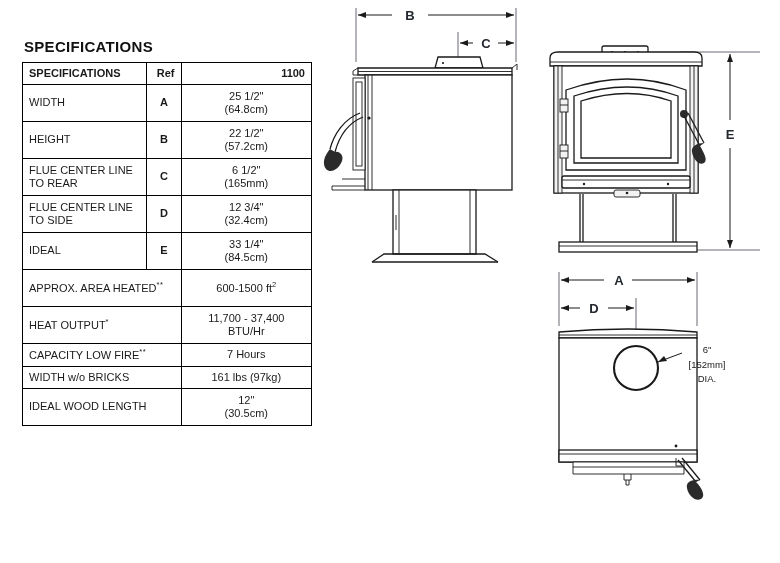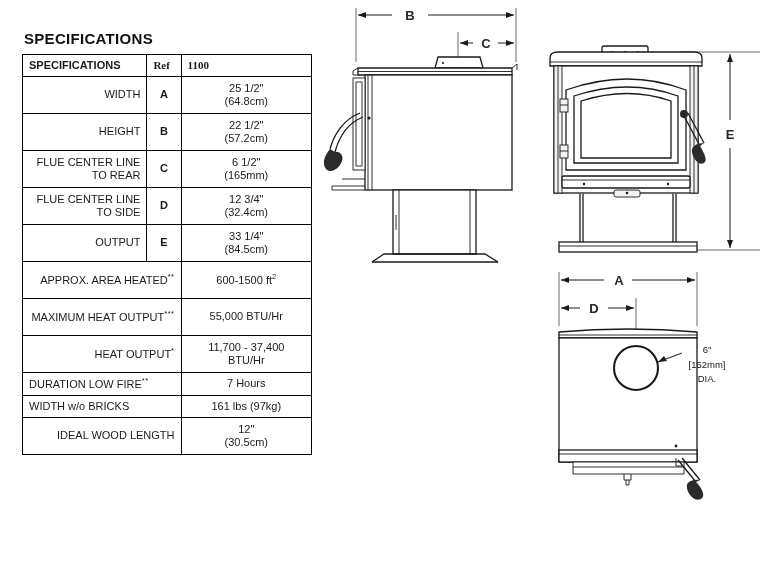--- a/index.html
+++ b/index.html
@@ -13,21 +13,21 @@
     position: relative;
     font-family: "Liberation Sans", sans-serif;
     color: #1a1a1a;
     overflow: hidden;
   }
 
   
   #spec-panel {
     position: absolute;
     left: 22px;
-    top: 30px;
+    top: 38px;
     width: 292px;
   }
   #spec-heading {
     font-size: 15px;
     font-weight: bold;
     letter-spacing: 0.3px;
     color: #111111;
     margin: 0 0 7px 2px;
   }
   table#spec-table {
@@ -49,33 +49,32 @@
   .col-val  { width: 130px; }
 
   thead th {
     font-weight: bold;
     font-size: 11.5px;
     text-align: left;
     padding-top: 5px;
     padding-bottom: 5px;
   }
   thead th.th-ref, thead th.th-model {
-    text-align: left;
-    font-family: Liberation Serif, serif;
+    text-align: right;
   }
   td.c-label { text-align: left; }
   td.c-ref {
     text-align: center;
     font-weight: bold;
     font-size: 11.5px;
   }
   td.c-val {
     text-align: center;
   }
-  td.tall { height: 28px; text-align: right; }
+  td.tall { height: 28px; }
   .sup { font-size: 7.5px; vertical-align: super; letter-spacing: 0.5px; }
   .unitsup { font-size: 7.5px; vertical-align: super; }
   .vline2 { display: block; }
 
   
   #drawings {
     position: absolute;
     left: 320px;
     top: 0;
     width: 460px;
@@ -155,47 +154,43 @@
       </tr>
       <tr>
         <td class="c-label tall">FLUE CENTER LINE TO SIDE</td>
         <td class="c-ref">D</td>
         <td class="c-val">
           <span class="vline2">12 3/4"</span>
           <span class="vline2">(32.4cm)</span>
         </td>
       </tr>
       <tr>
-        <td class="c-label tall">OUTPUT</td>
+        <td class="c-label tall">IDEAL</td>
         <td class="c-ref">E</td>
         <td class="c-val">
           <span class="vline2">33 1/4"</span>
           <span class="vline2">(84.5cm)</span>
         </td>
       </tr>
 
       <tr>
         <td class="c-label tall" colspan="2"><span>APPROX. AREA HEATED</span><span class="sup">**</span></td>
         <td class="c-val">
           <span>600-1500 ft</span><span class="unitsup">2</span>
         </td>
       </tr>
       <tr>
-        <td class="c-label tall" colspan="2"><span>MAXIMUM HEAT OUTPUT</span><span class="sup">***</span></td>
-        <td class="c-val">55,000 BTU/Hr</td>
-      </tr>
-      <tr>
         <td class="c-label tall" colspan="2"><span>HEAT OUTPUT</span><span class="sup">*</span></td>
         <td class="c-val">
           <span class="vline2">11,700 - 37,400</span>
           <span class="vline2">BTU/Hr</span>
         </td>
       </tr>
       <tr>
-        <td class="c-label" colspan="2"><span>DURATION LOW FIRE</span><span class="sup">**</span></td>
+        <td class="c-label" colspan="2"><span>CAPACITY LOW FIRE</span><span class="sup">**</span></td>
         <td class="c-val">7 Hours</td>
       </tr>
       <tr>
         <td class="c-label" colspan="2">WIDTH w/o BRICKS</td>
         <td class="c-val">161 lbs (97kg)</td>
       </tr>
       <tr>
         <td class="c-label tall" colspan="2">IDEAL WOOD LENGTH</td>
         <td class="c-val">
           <span class="vline2">12"</span>

